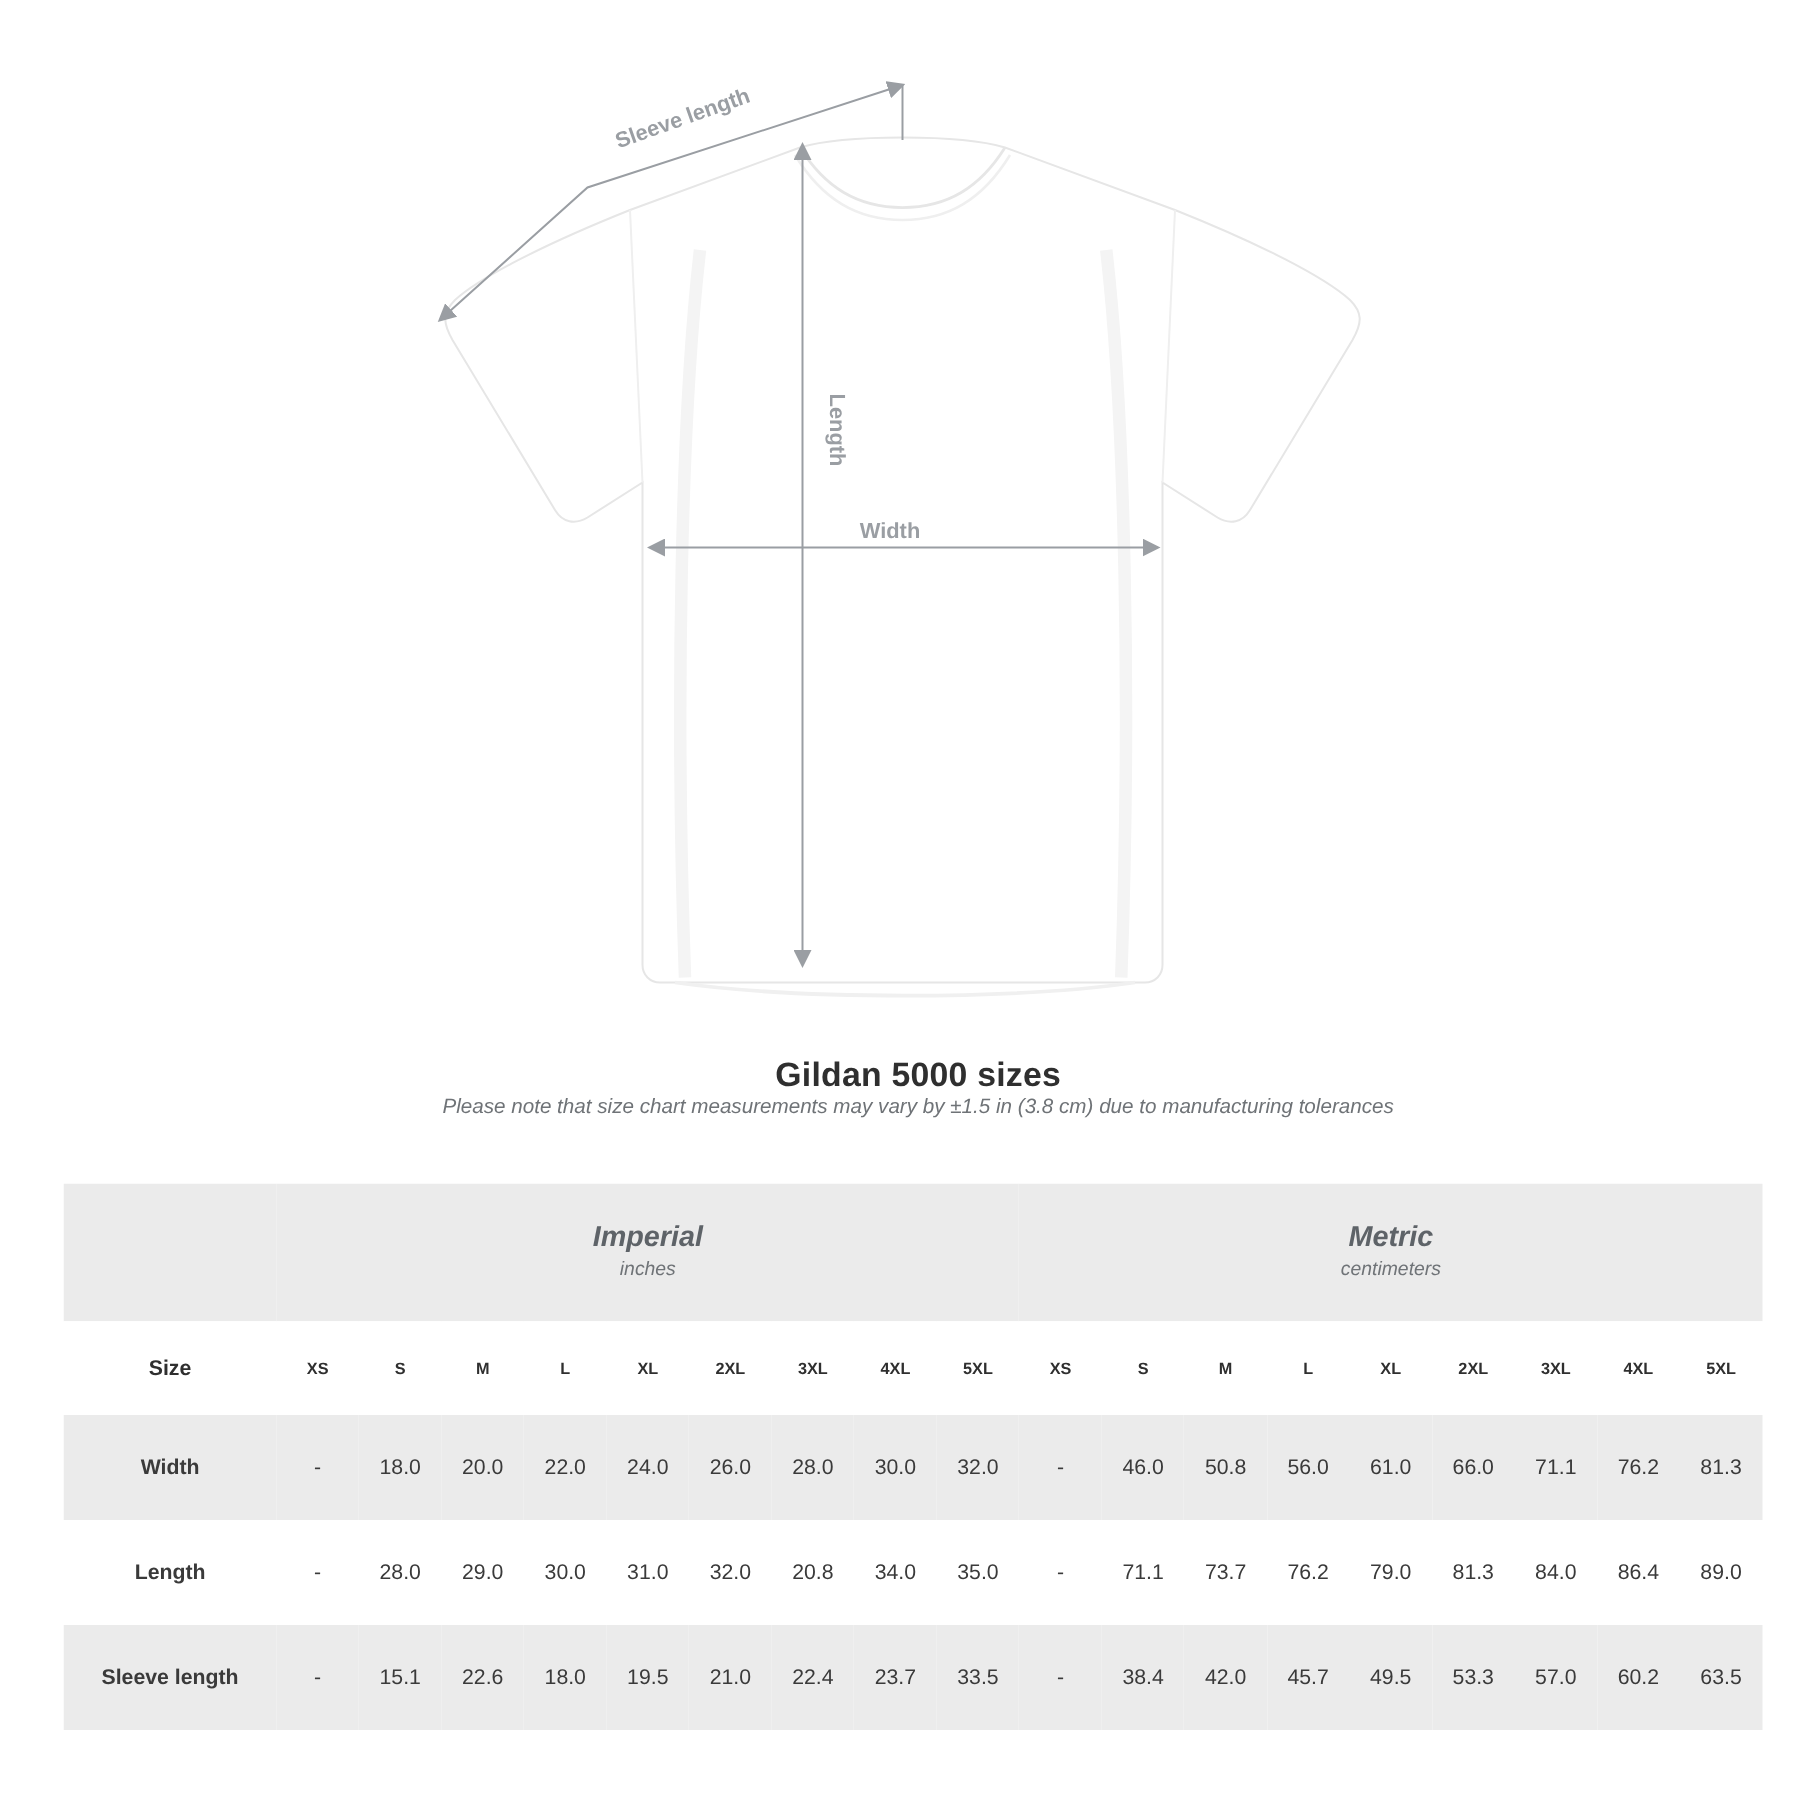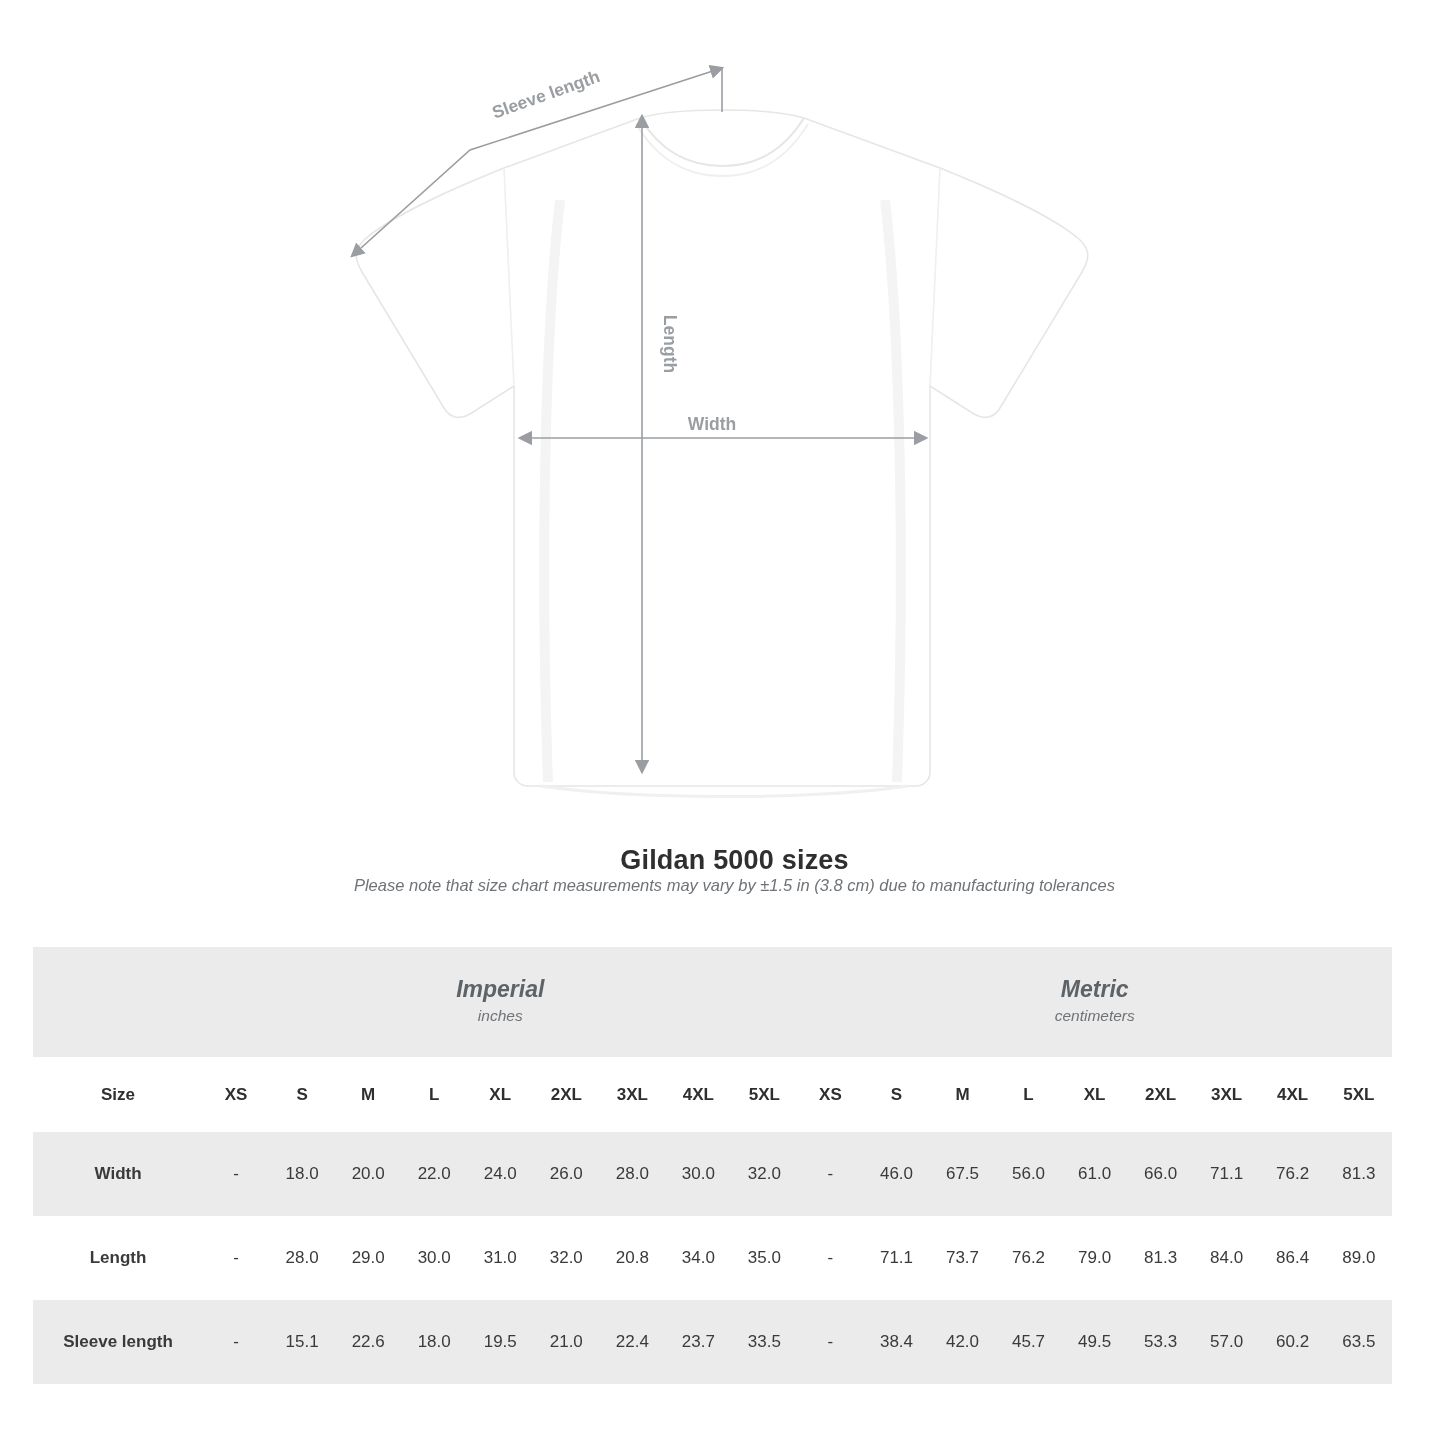--- a/index.html
+++ b/index.html
@@ -39,21 +39,21 @@
   }
   #chart-note {
     font-size: 16.5px;
     font-style: italic;
     color: #6f7377;
   }
 
   
   #size-table-wrap {
     position: absolute;
-    left: 33px; top: 947px;
+    left: 51px; top: 947px;
     width: 1359px;
   }
   table.size-table {
     border-collapse: collapse;
     width: 1359px;
     table-layout: fixed;
   }
   table.size-table td, table.size-table th {
     border: none;
     padding: 0;
@@ -76,21 +76,21 @@
   }
   .unit-sub {
     font-size: 15.5px;
     font-style: italic;
     color: #6f7377;
     line-height: 1.6;
   }
   tr.head-row td {
     height: 75px;
     background: #ffffff;
-    font-size: 17px;
+    font-size: 13px;
     font-weight: bold;
     color: #2f2f2f;
   }
   tr.head-row td.rowlabel { font-size: 17px; text-align: center; }
   tr.data-row td { height: 84px; }
   tr.shaded td { background: #ebebeb; }
   tr.plain td  { background: #ffffff; }
   td.rowlabel {
     font-weight: bold;
     color: #2f2f2f;
@@ -235,21 +235,21 @@
           <td class="cell">18.0</td>
           <td class="cell">20.0</td>
           <td class="cell">22.0</td>
           <td class="cell">24.0</td>
           <td class="cell">26.0</td>
           <td class="cell">28.0</td>
           <td class="cell">30.0</td>
           <td class="cell">32.0</td>
           <td class="cell">-</td>
           <td class="cell">46.0</td>
-          <td class="cell">67.5</td>
+          <td class="cell">50.8</td>
           <td class="cell">56.0</td>
           <td class="cell">61.0</td>
           <td class="cell">66.0</td>
           <td class="cell">71.1</td>
           <td class="cell">76.2</td>
           <td class="cell">81.3</td>
         </tr>
 
         <tr class="data-row plain">
           <td class="rowlabel">Length</td>

